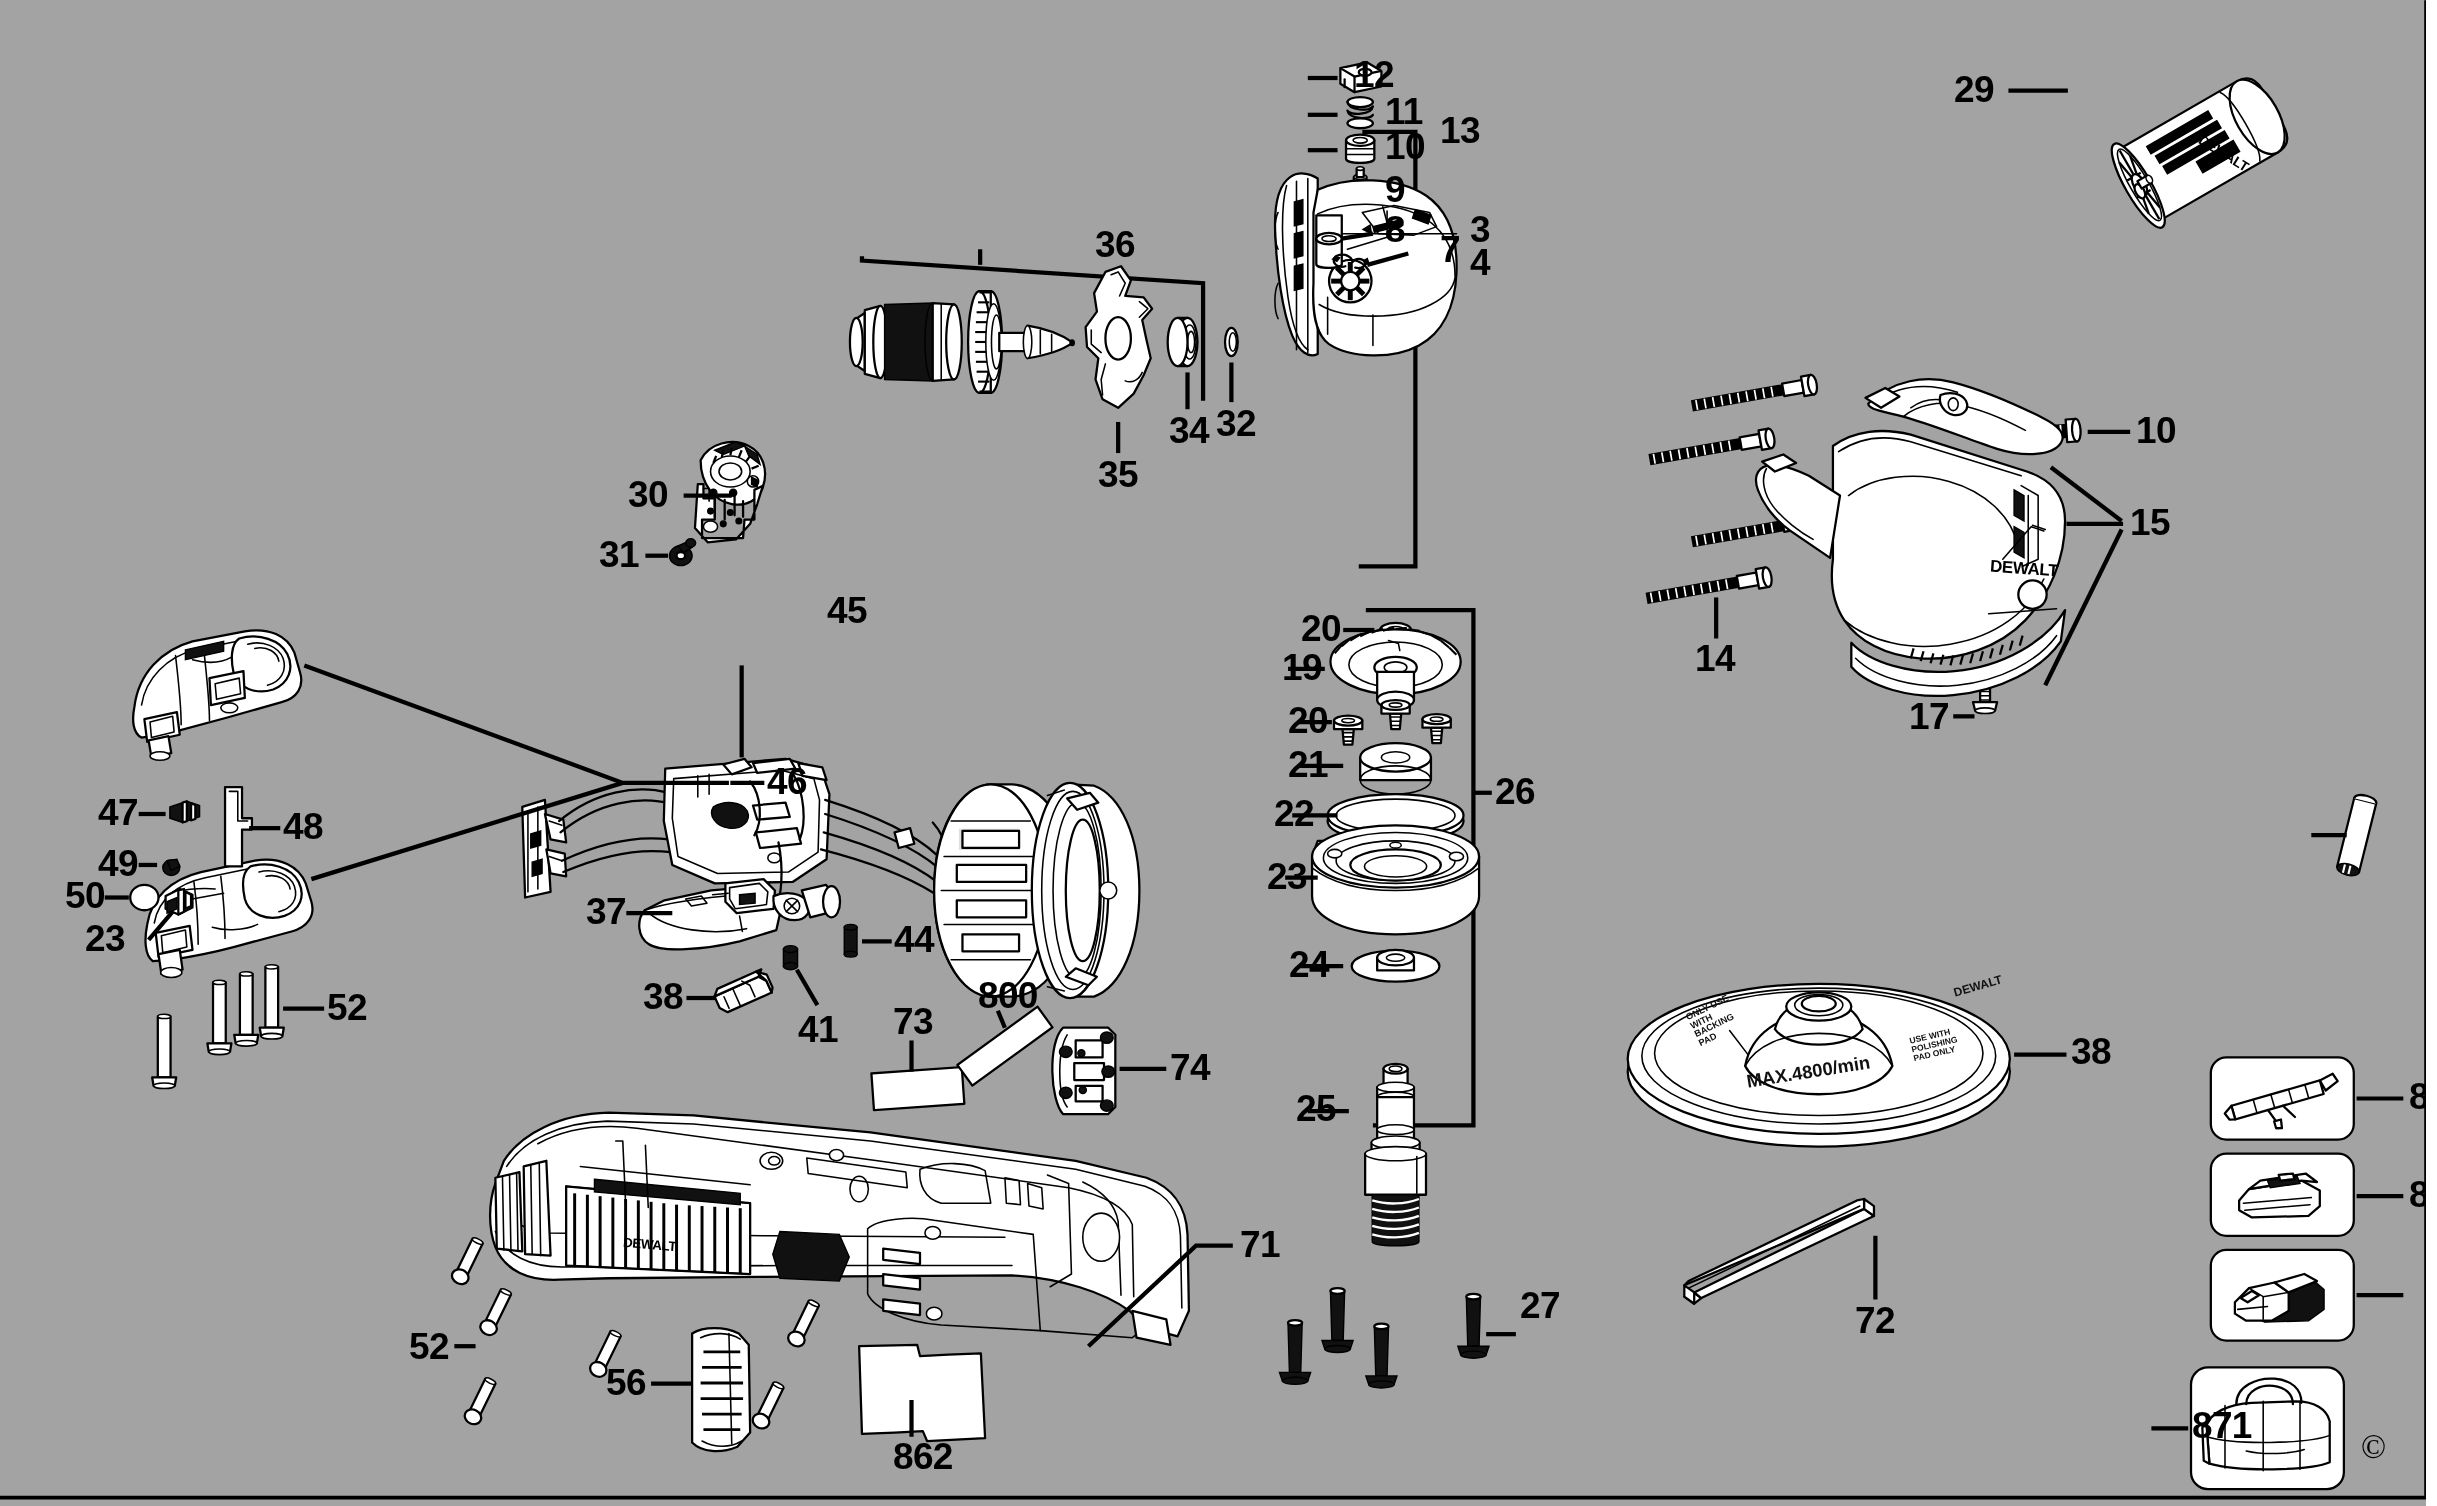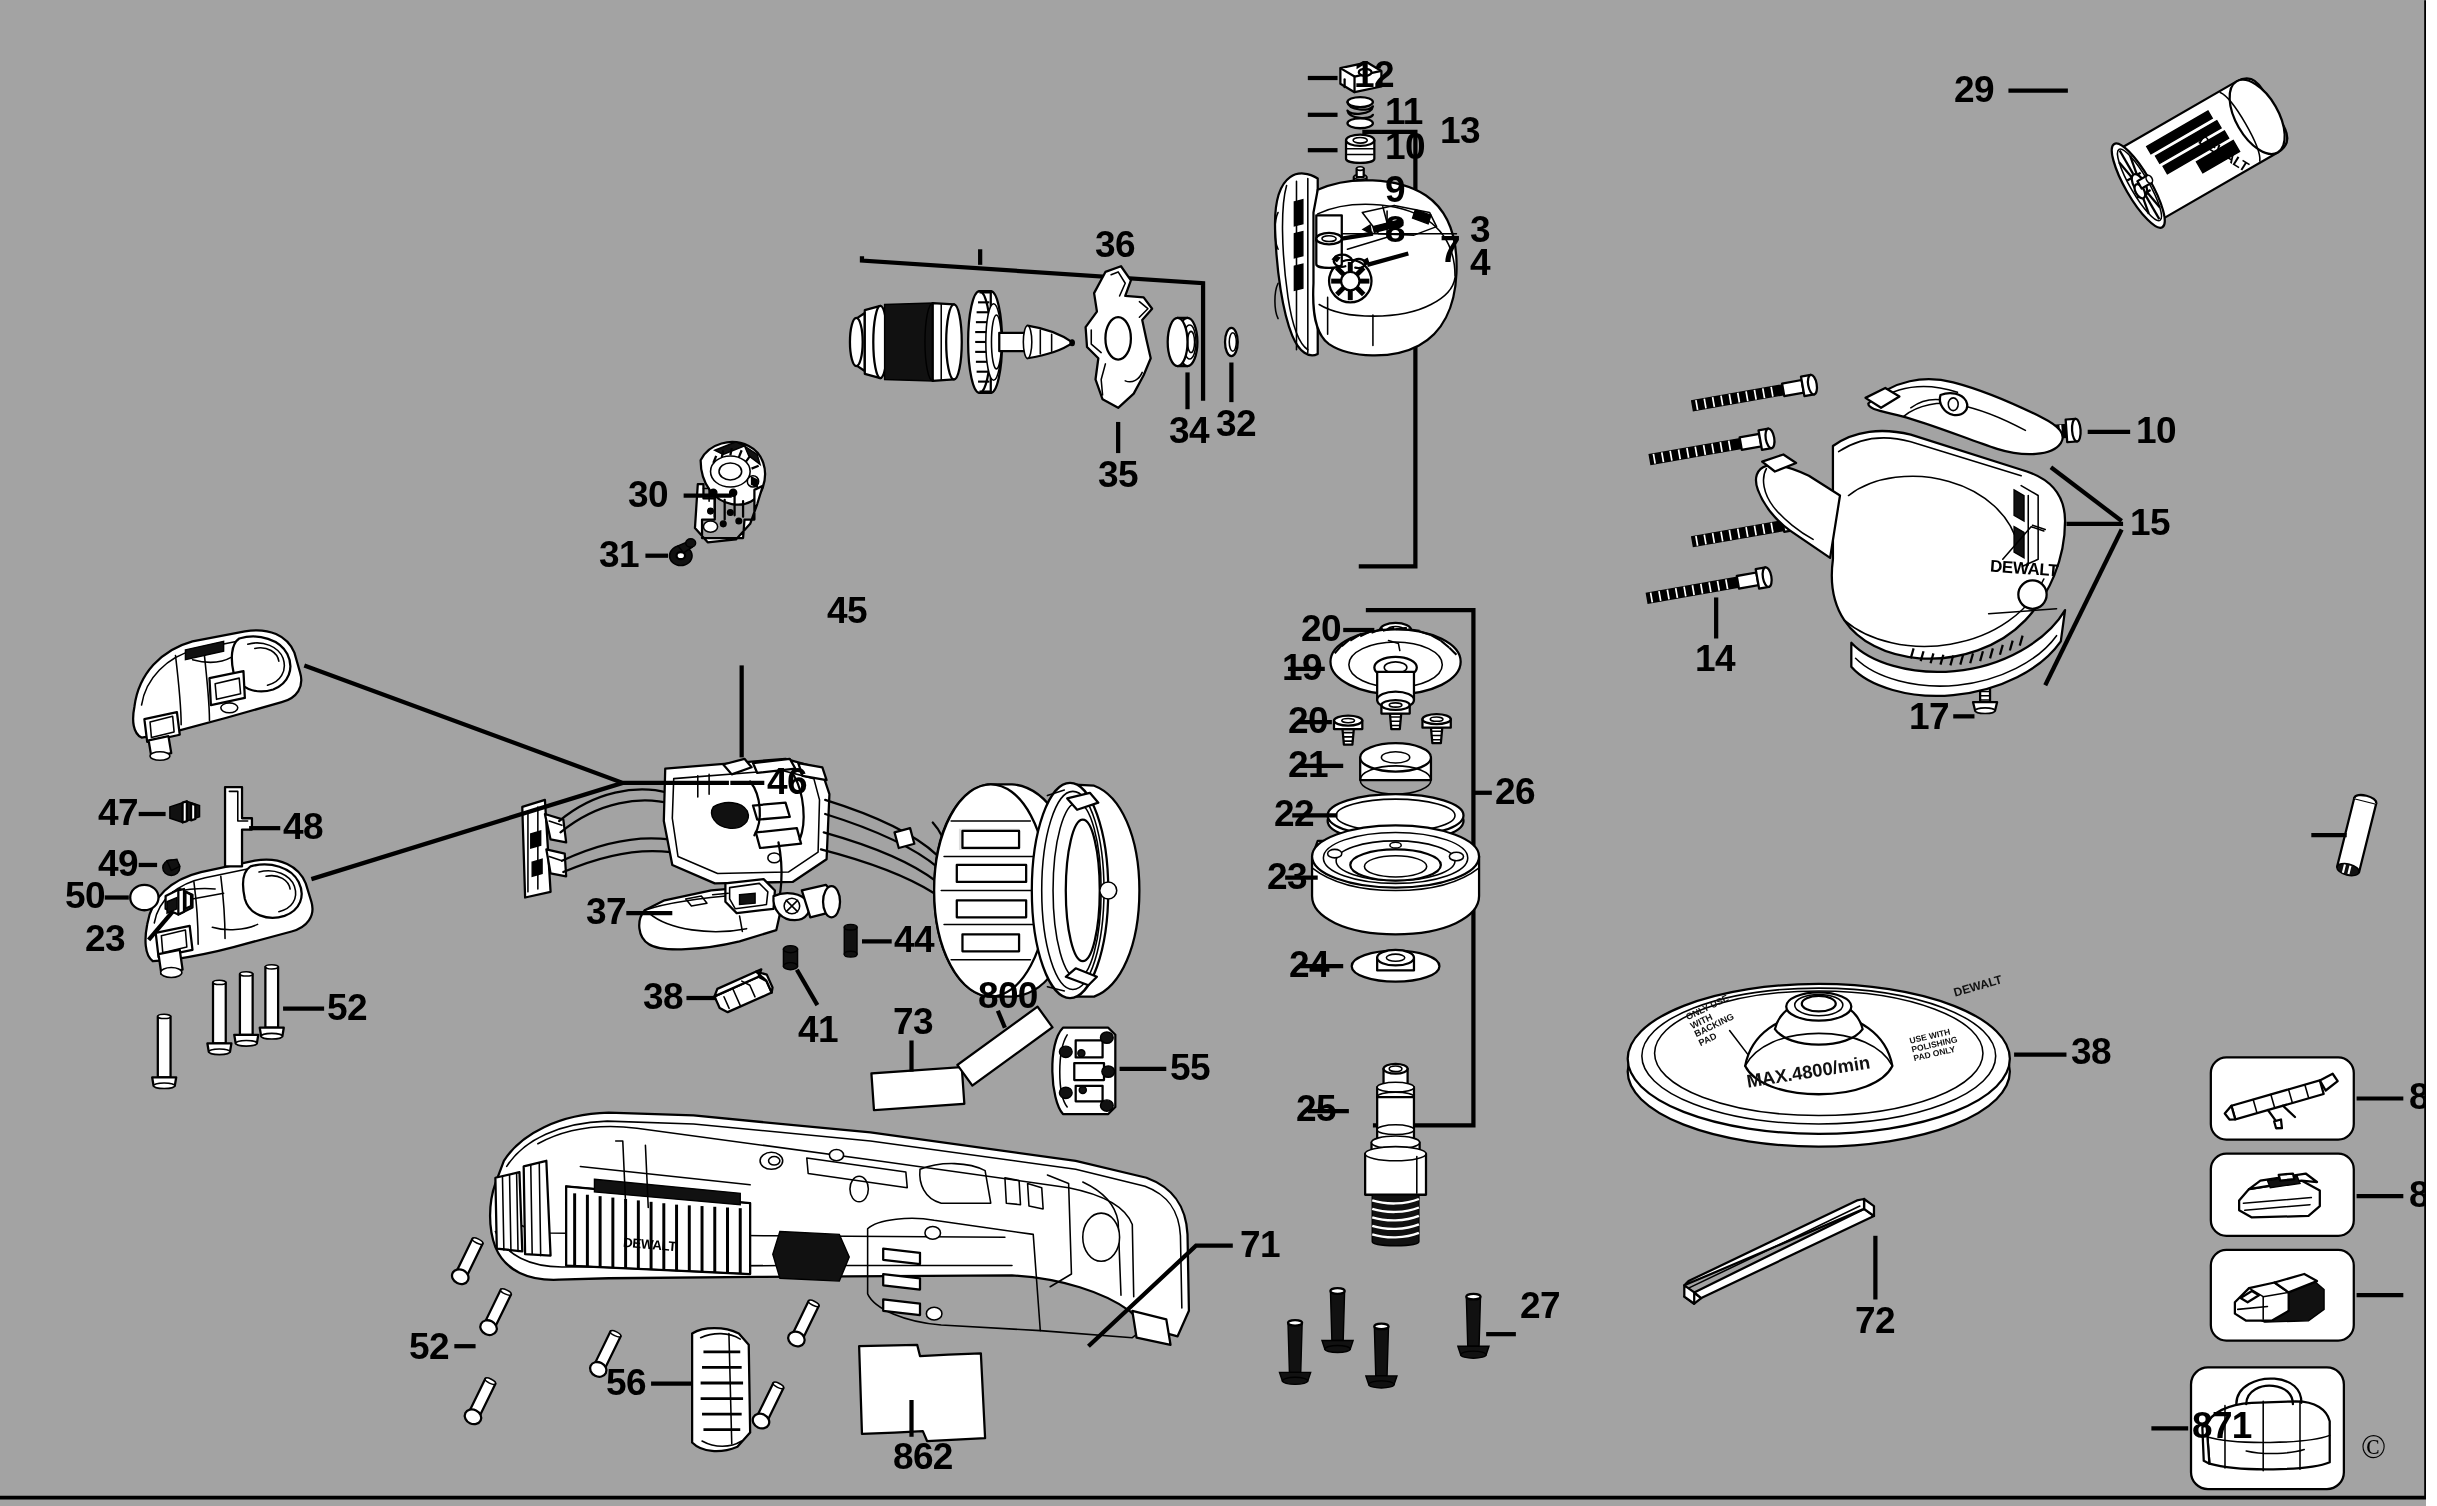--- a/index.html
+++ b/index.html
@@ -1118,21 +1118,21 @@
 <div class="callout c-lg" style="left:827px;top:592px;">45</div>
 
 <div class="callout c-lg" style="left:767px;top:763px;">46</div>
 <div class="callout c-lg" style="left:98px;top:794px;">47</div>
 <div class="callout c-lg" style="left:283px;top:808px;">48</div>
 <div class="callout c-lg" style="left:98px;top:845px;">49</div>
 <div class="callout c-lg" style="left:65px;top:877px;">50</div>
 <div class="callout c-lg" style="left:85px;top:920px;">23</div>
 <div class="callout c-lg" style="left:327px;top:989px;">52</div>
 <div class="callout c-lg" style="left:409px;top:1328px;">52</div>
-<div class="callout c-lg" style="left:1170px;top:1049px;">55</div>
+<div class="callout c-lg" style="left:1170px;top:1049px;">74</div>
 <div class="callout c-lg" style="left:606px;top:1364px;">56</div>
 <div class="callout c-lg" style="left:1240px;top:1226px;">71</div>
 <div class="callout c-lg" style="left:1855px;top:1302px;">72</div>
 
 <div class="callout c-lg" style="left:893px;top:1003px;">73</div>
 <div class="callout c-lg" style="left:978px;top:977px;">800</div>
 <div class="callout c-lg" style="left:893px;top:1438px;">862</div>
 
 <div class="callout c-lg" style="left:2409px;top:1078px;">866</div>
 <div class="callout c-lg" style="left:2192px;top:1407px;">871</div>

